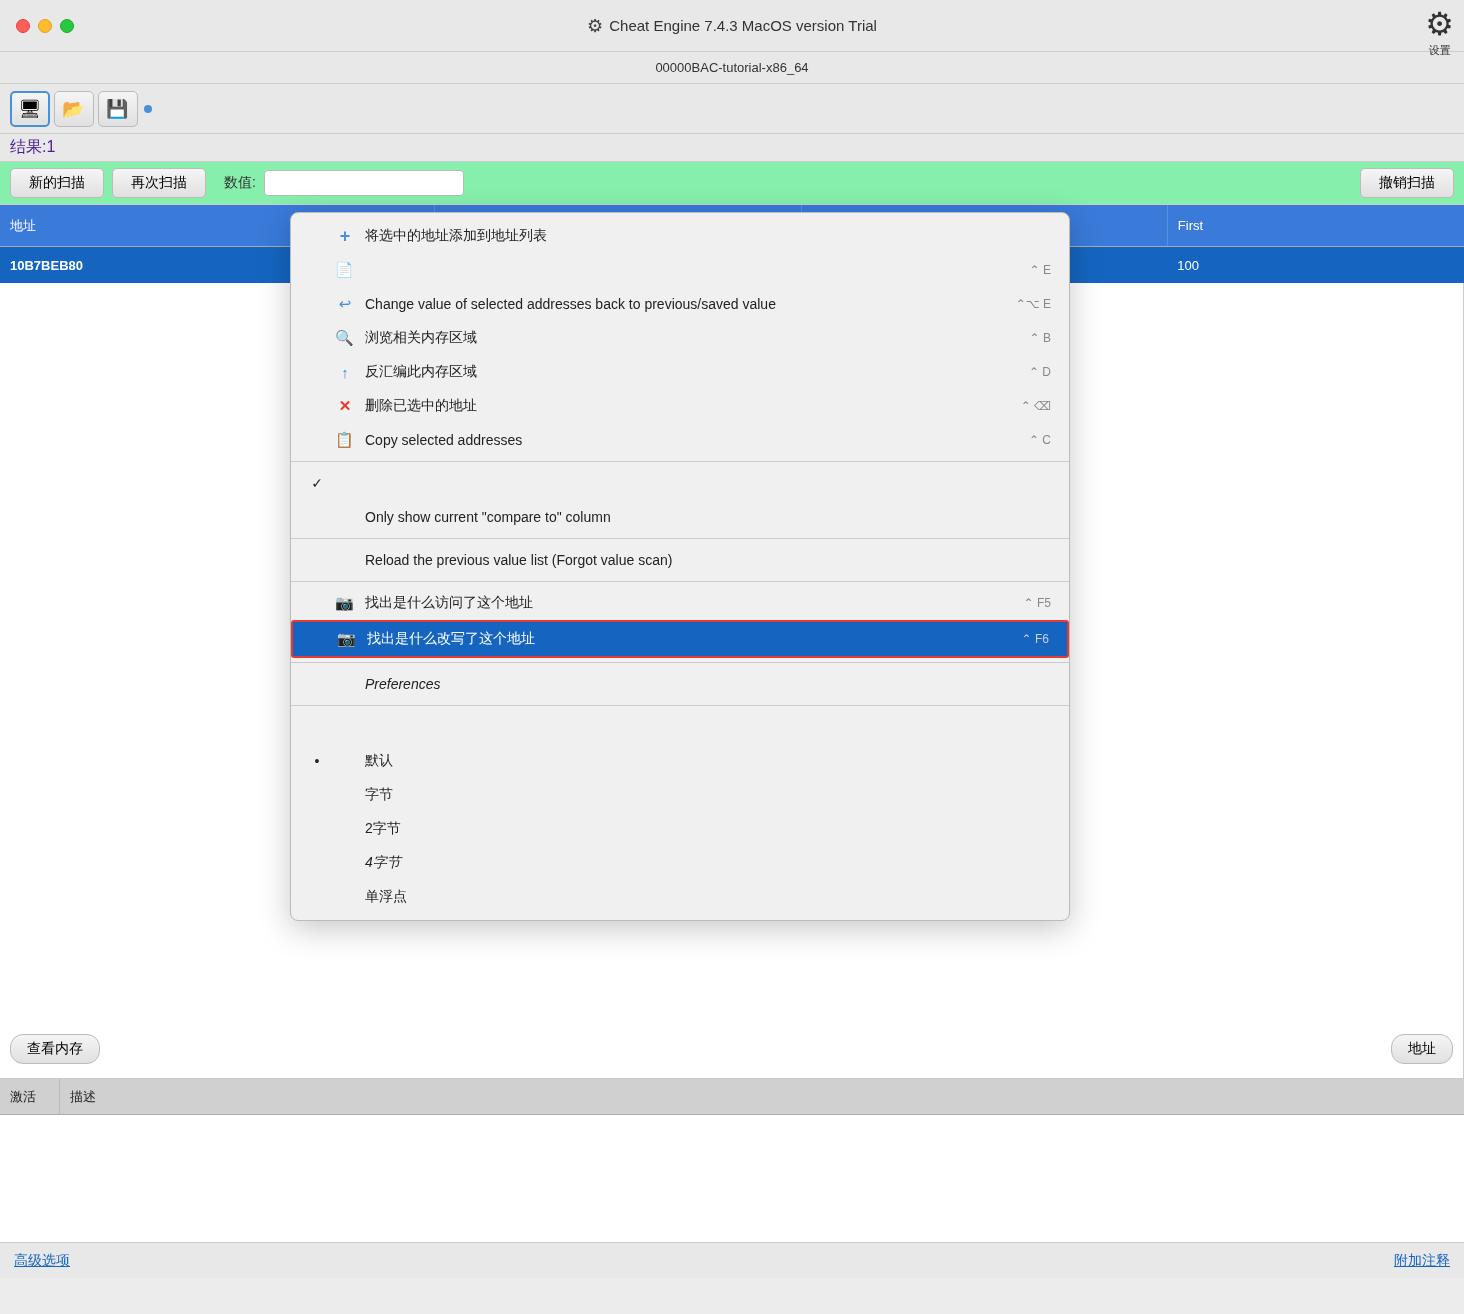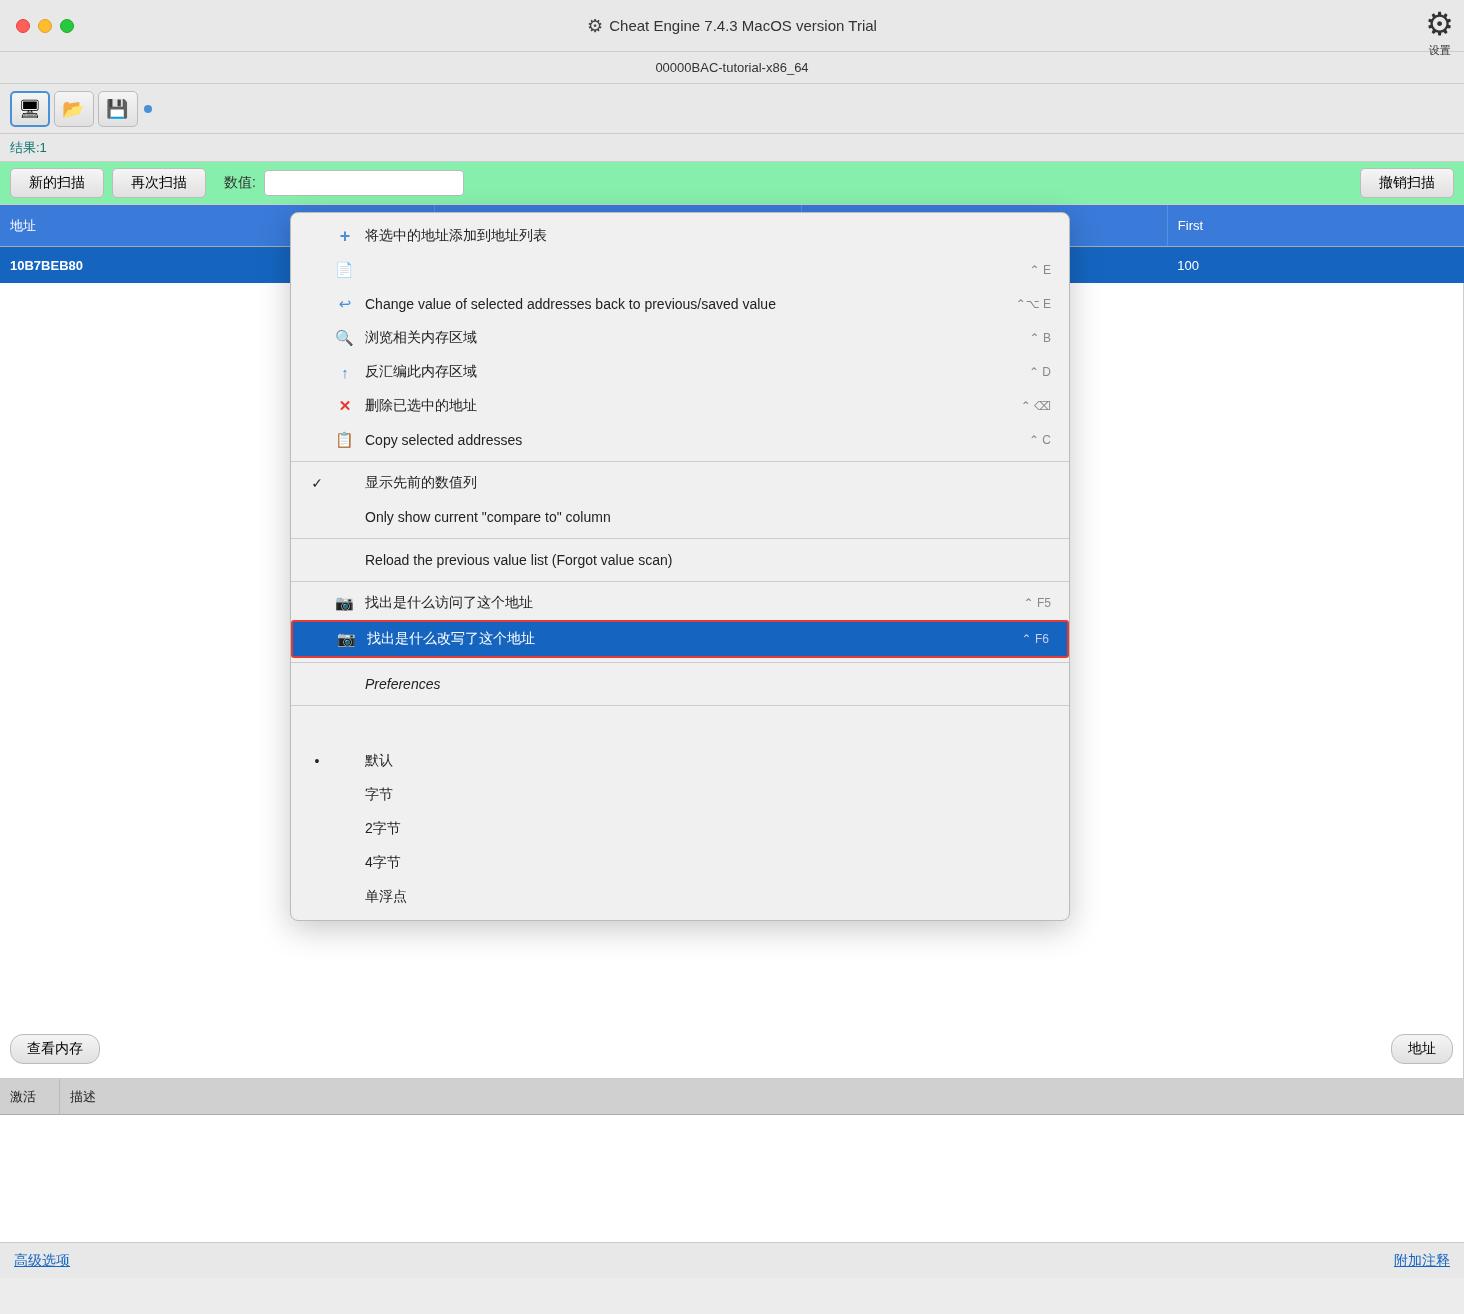--- a/index.html
+++ b/index.html
@@ -116,22 +116,22 @@
     }
 
     
     .results-bar {
       height: 28px;
       background: #e8e8e8;
       display: flex;
       align-items: center;
       padding: 0 10px;
       border-bottom: 1px solid #ccc;
-      font-size: 13px;
-      color: #0f766e;
+      font-size: 16px;
+      color: #4c1d95;
     }
 
     
     .main-area {
       display: flex;
       flex-direction: column;
       height: calc(1314px - 52px - 32px - 50px - 28px - 36px);
       position: relative;
     }
 
@@ -465,21 +465,20 @@
       <div class="menu-item">
         <span class="menu-check"></span>
         <span class="menu-icon">📋</span>
         <span style="flex: 1 1 0%;">Copy selected addresses</span>
         <span class="menu-shortcut">⌃ C</span>
       </div>
       <div class="menu-separator"></div>
       <div class="menu-item">
         <span class="menu-check">✓</span>
         <span class="menu-icon"></span>
-        <span style="flex: 1 1 0%;">显示先前的数值列</span>
       </div>
       <div class="menu-item">
         <span class="menu-check"></span>
         <span class="menu-icon"></span>
         <span style="flex: 1 1 0%;">Only show current "compare to" column</span>
       </div>
       <div class="menu-separator"></div>
       <div class="menu-item">
         <span class="menu-check"></span>
         <span class="menu-icon"></span>
@@ -520,21 +519,21 @@
         <span style="flex: 1 1 0%;">字节</span>
       </div>
       <div class="menu-item">
         <span class="menu-check"></span>
         <span class="menu-icon"></span>
         <span style="flex: 1 1 0%;">2字节</span>
       </div>
       <div class="menu-item">
         <span class="menu-check"></span>
         <span class="menu-icon"></span>
-        <span style="flex: 1 1 0%;">4字节</span>
+        <span style="flex: 1 1 0%; font-style: italic;">4字节</span>
       </div>
       <div class="menu-item">
         <span class="menu-check"></span>
         <span class="menu-icon"></span>
         <span style="flex: 1 1 0%;">单浮点</span>
       </div>
     </div>
 
 </div>
 

